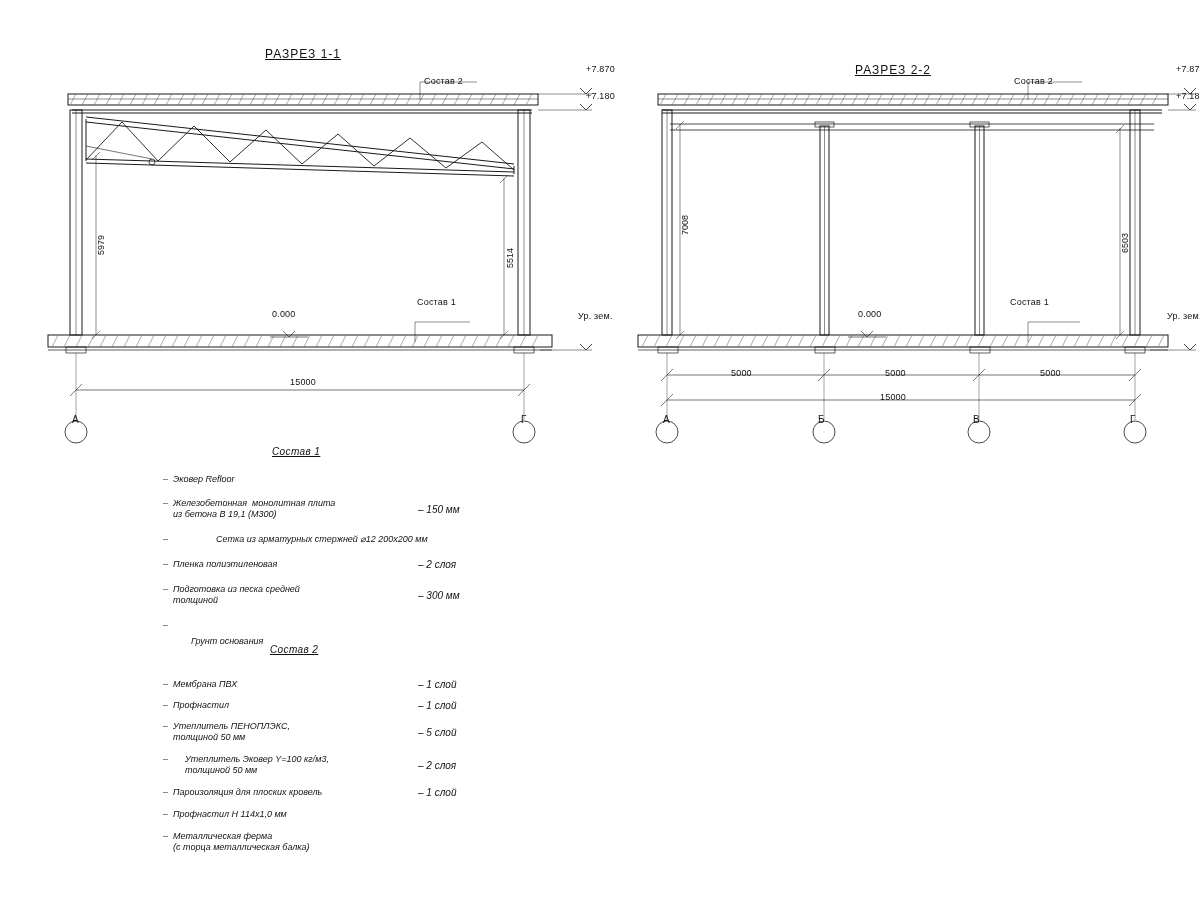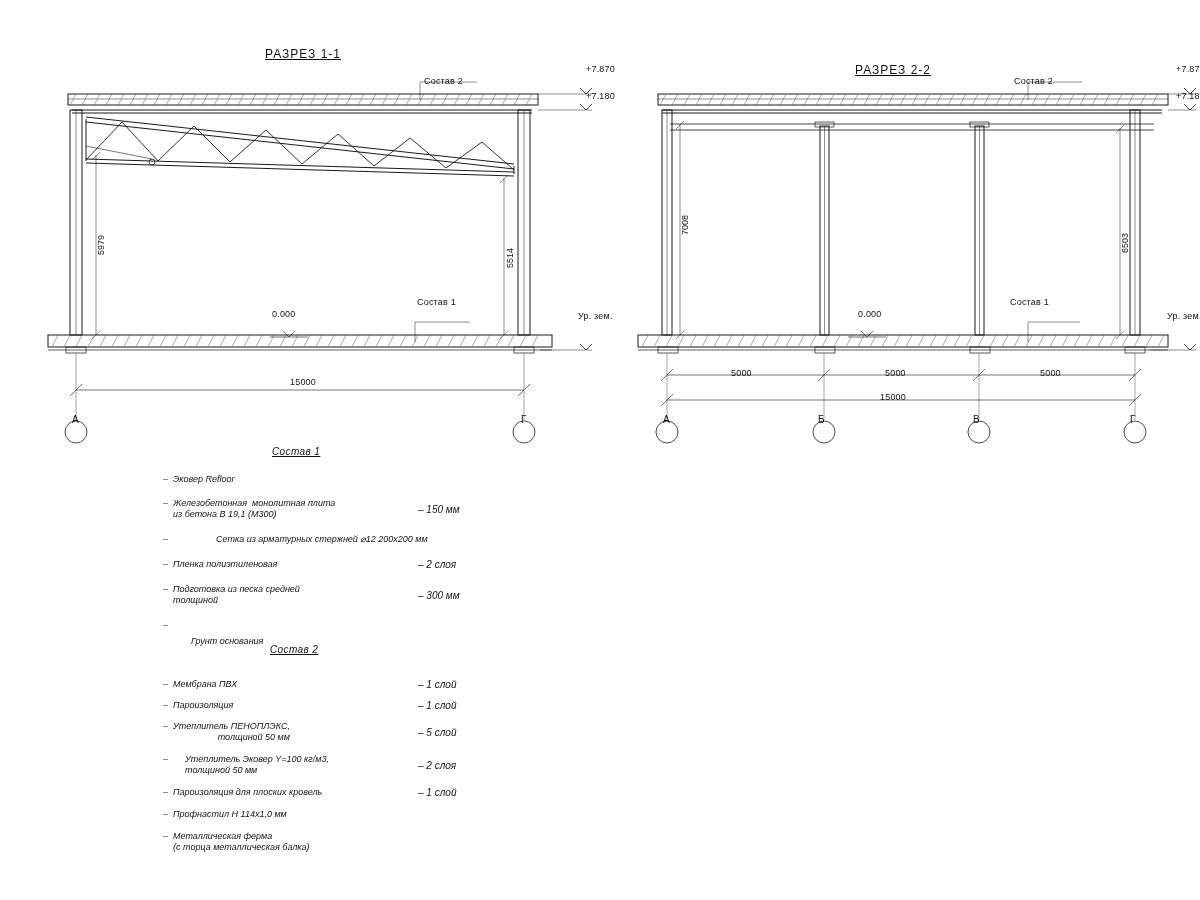--- a/index.html
+++ b/index.html
@@ -456,26 +456,26 @@
   </div>
 
   <div class="abs" style="left:163px;top:679px;width:340px;">
     <div style="position:relative;height:12px;">
       <span class="spec-item" style="position:absolute;left:0;top:0;">–</span>
       <span class="spec-item" style="position:absolute;left:10px;top:0;">Мембрана ПВХ</span>
       <span class="spec-val" style="position:absolute;left:255px;top:0;">– 1 слой</span>
     </div>
     <div style="position:relative;height:12px;margin-top:9px;">
       <span class="spec-item" style="position:absolute;left:0;top:0;">–</span>
-      <span class="spec-item" style="position:absolute;left:10px;top:0;">Пароизоляция</span>
+      <span class="spec-item" style="position:absolute;left:10px;top:0;">Профнастил</span>
       <span class="spec-val" style="position:absolute;left:255px;top:0;">– 1 слой</span>
     </div>
     <div style="position:relative;height:28px;margin-top:9px;">
       <span class="spec-item" style="position:absolute;left:0;top:0;">–</span>
-      <span class="spec-item" style="position:absolute;left:10px;top:0;white-space:pre;text-align:right;">Утеплитель ПЕНОПЛЭКС,
+      <span class="spec-item" style="position:absolute;left:10px;top:0;white-space:pre;">Утеплитель ПЕНОПЛЭКС,
 толщиной 50 мм</span>
       <span class="spec-val" style="position:absolute;left:255px;top:6px;">– 5 слой</span>
     </div>
     <div style="position:relative;height:28px;margin-top:5px;">
       <span class="spec-item" style="position:absolute;left:0;top:0;">–</span>
       <span class="spec-item" style="position:absolute;left:10px;top:0;white-space:pre;margin-left:12px;">Утеплитель Эковер Y=100 кг/м3,
 толщиной 50 мм</span>
       <span class="spec-val" style="position:absolute;left:255px;top:6px;">– 2 слоя</span>
     </div>
     <div style="position:relative;height:12px;margin-top:5px;">

